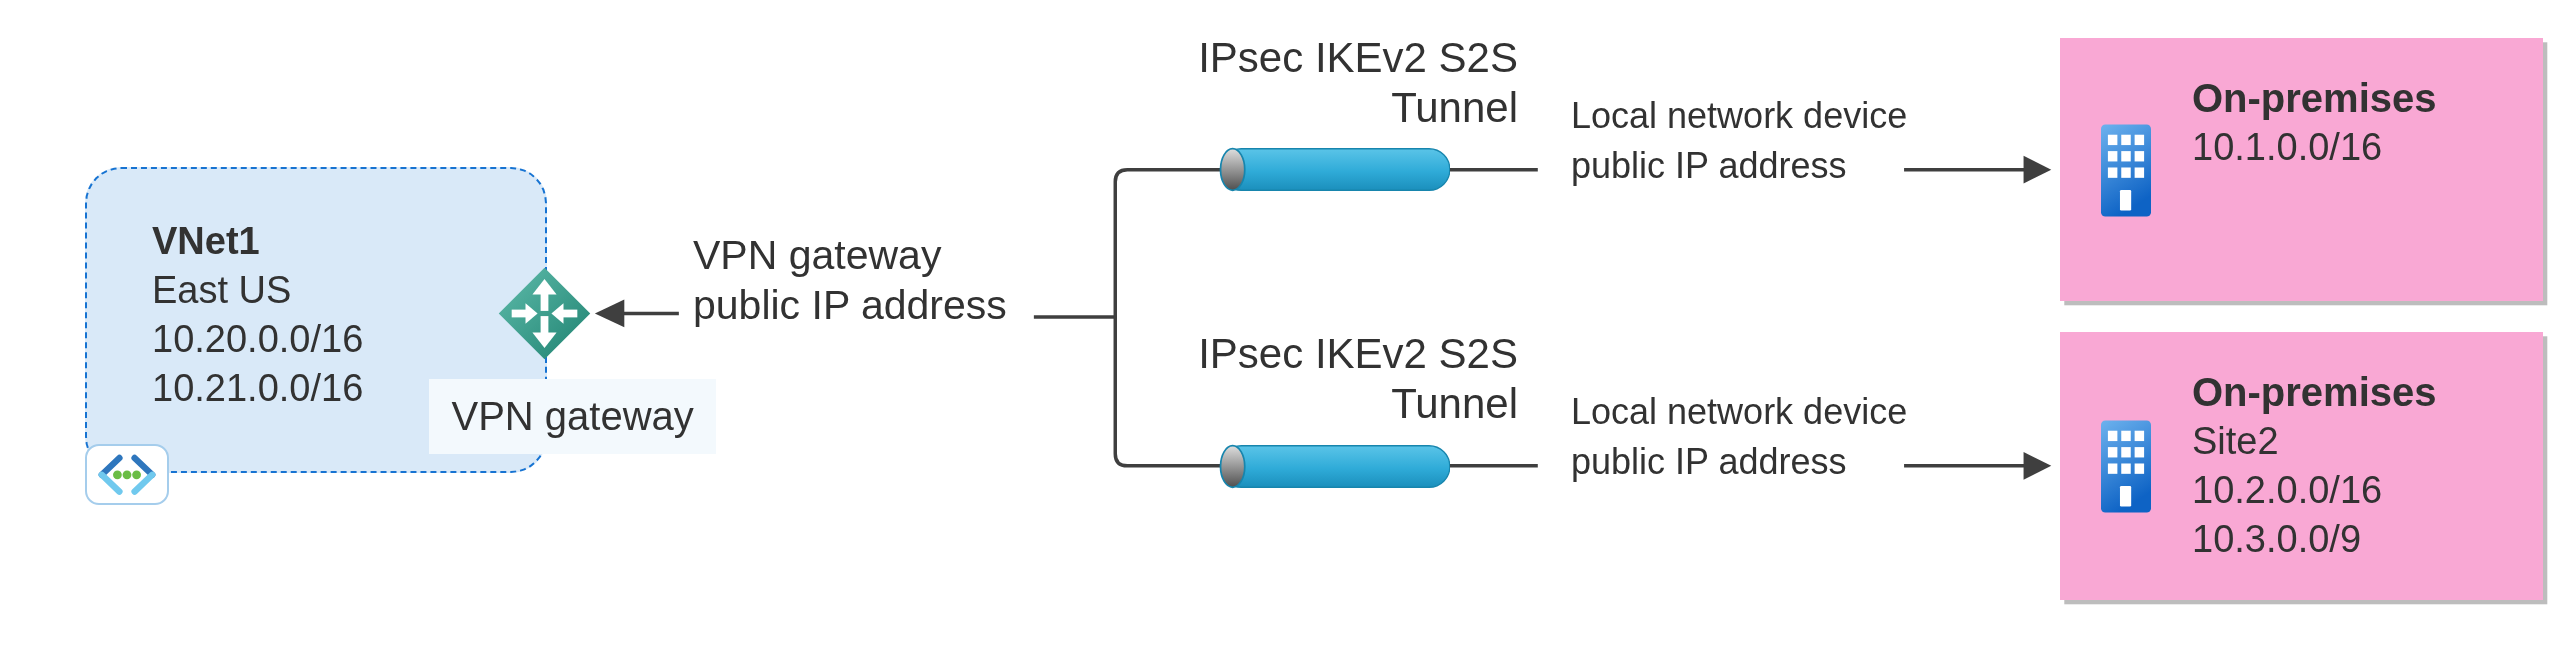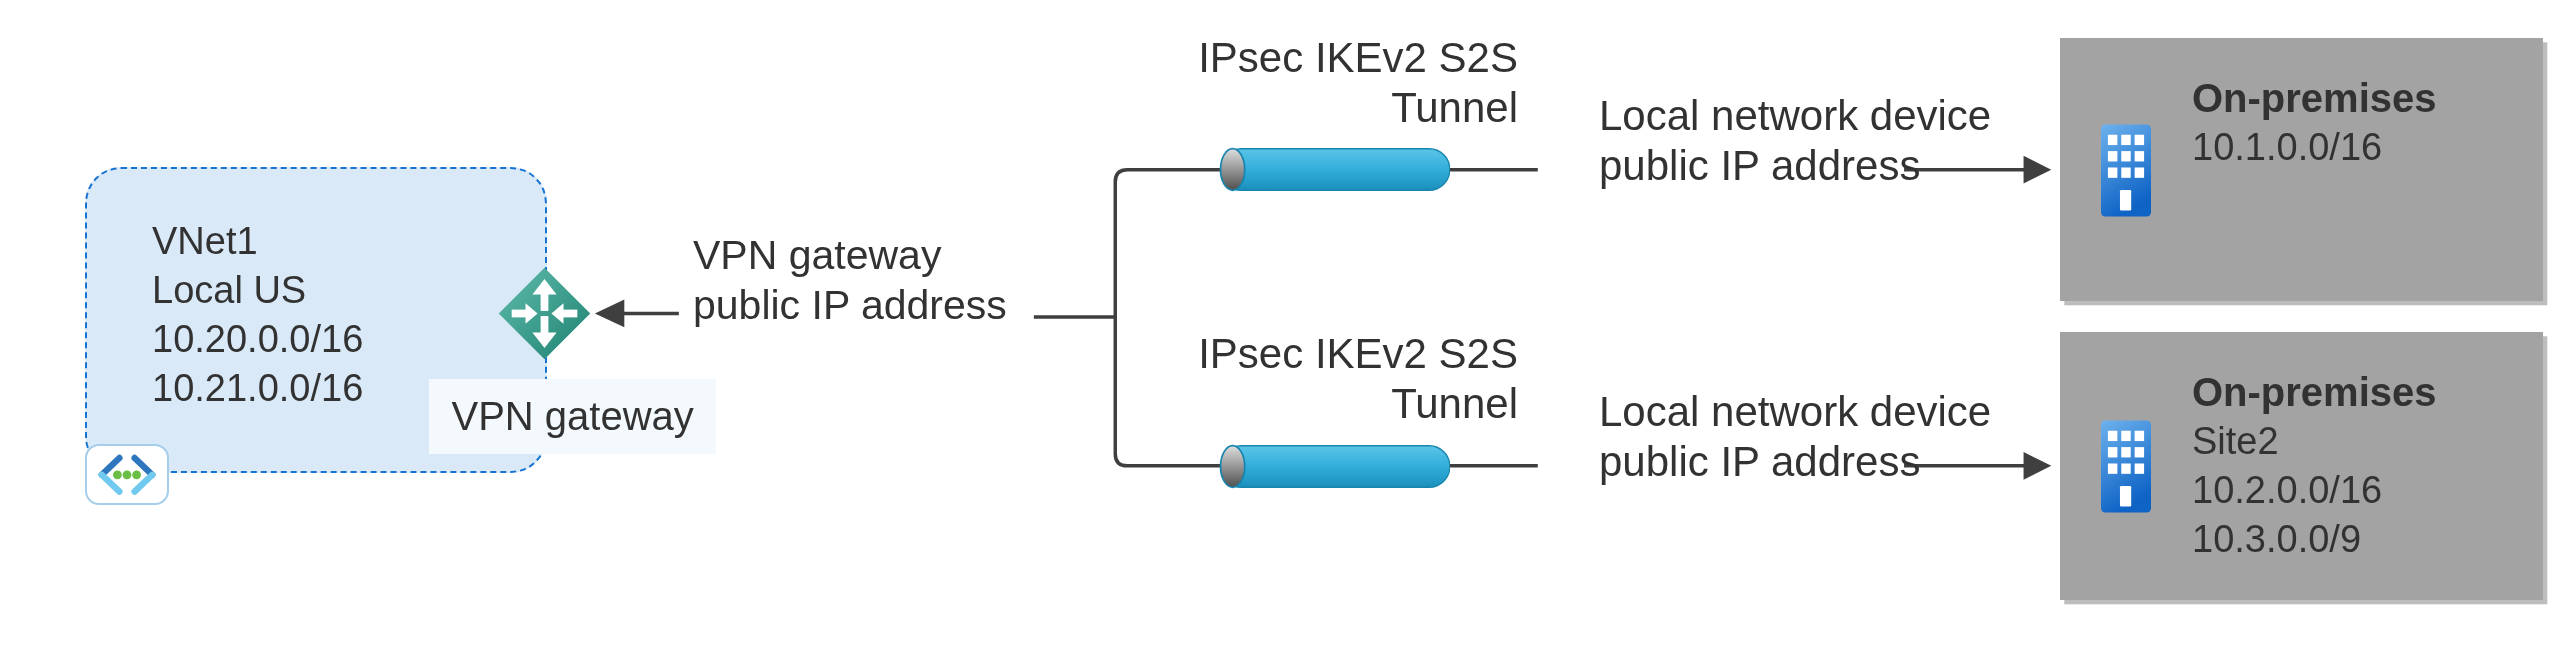--- a/index.html
+++ b/index.html
@@ -5,39 +5,39 @@
   html,body{margin:0;padding:0;background:#ffffff;}
   body{width:2576px;height:652px;position:relative;overflow:hidden;
        font-family:"Liberation Sans", sans-serif;color:#323232;}
   .abs{position:absolute;}
   
   #connectors{left:0;top:0;width:2576px;height:652px;}
   
   .vnet-box{left:85px;top:167px;width:458px;height:302px;background:#d9e9f8;
             border:2.6px dashed #1673d2;border-radius:36px;}
   .vnet-text{left:152px;top:217px;font-size:38px;line-height:49px;white-space:nowrap;}
-  .vnet-text .title{font-weight:normal;}
+  .vnet-text .title{font-weight:bold;}
   .vnet-icon{left:85px;top:444px;width:84px;height:61px;background:#ffffff;
              border:2.2px solid #a5cdec;border-radius:14px;box-sizing:border-box;}
   .vpn-gw-label{left:429px;top:379px;height:75px;line-height:75px;padding:0 22.5px;
                 background:#f3f9fd;font-size:40px;white-space:nowrap;}
   .gw-diamond{left:497px;top:266px;width:95px;height:95px;}
   .gw-annotation{left:693px;top:230px;font-size:41px;line-height:50px;white-space:nowrap;}
   
   .tunnel-label{width:364px;text-align:right;font-size:42px;line-height:50px;white-space:nowrap;}
   .tunnel-label.t1{left:1154px;top:33px;}
   .tunnel-label.t2{left:1154px;top:329px;}
   .tunnel-svg{width:240px;height:45px;}
   .tunnel-svg.t1{left:1210px;top:147px;}
   .tunnel-svg.t2{left:1210px;top:444px;}
-  .device-annotation{font-size:42px;line-height:50px;white-space:nowrap;margin-left:28px;}
+  .device-annotation{font-size:36px;line-height:50px;white-space:nowrap;}
   .device-annotation.d1{left:1571px;top:91px;}
   .device-annotation.d2{left:1571px;top:387px;}
   
-  .site-box{left:2060px;width:483px;background:#a3a3a3;box-shadow:4.3px 4.3px 0 0 #bdbdbd;}
+  .site-box{left:2060px;width:483px;background:#f9a8d4;box-shadow:4.3px 4.3px 0 0 #bdbdbd;}
   .site-box.s1{top:38px;height:263px;}
   .site-box.s2{top:332px;height:268px;}
   .site-text{left:132px;top:36px;font-size:38px;line-height:49px;white-space:nowrap;}
   .site-text .title{font-weight:bold;font-size:40px;}
   .building-icon{left:41px;top:86px;width:50px;height:93px;}
   .site-box.s2 .building-icon{top:88px;}
 </style>
 </head>
 <body>
 
@@ -56,21 +56,21 @@
   <path d="M2198,196 H2338" fill="none" stroke="#3f3f3f" stroke-width="4"></path>
   <polygon points="2368,196 2336,180 2336,212" fill="#3f3f3f"></polygon>
   <path d="M2198,538 H2338" fill="none" stroke="#3f3f3f" stroke-width="4"></path>
   <polygon points="2368,538 2336,522 2336,554" fill="#3f3f3f"></polygon>
 </svg>
 
 <div class="abs vnet-box"></div>
 
 <div class="abs vnet-text">
   <div class="title">VNet1</div>
-  <div>Local US</div>
+  <div>East US</div>
   <div>10.20.0.0/16</div>
   <div>10.21.0.0/16</div>
 </div>
 
 <div class="abs vnet-icon">
   <svg width="80" height="56" viewBox="0 0 97 70" xmlns="http://www.w3.org/2000/svg">
     <line x1="39" y1="15" x2="17" y2="36" stroke="#2e76bd" stroke-width="8" stroke-linecap="round"></line>
     <line x1="17" y1="36" x2="39" y2="57" stroke="#70c9ee" stroke-width="8" stroke-linecap="round"></line>
     <line x1="58" y1="15" x2="80" y2="36" stroke="#2e76bd" stroke-width="8" stroke-linecap="round"></line>
     <line x1="80" y1="36" x2="58" y2="57" stroke="#70c9ee" stroke-width="8" stroke-linecap="round"></line>

